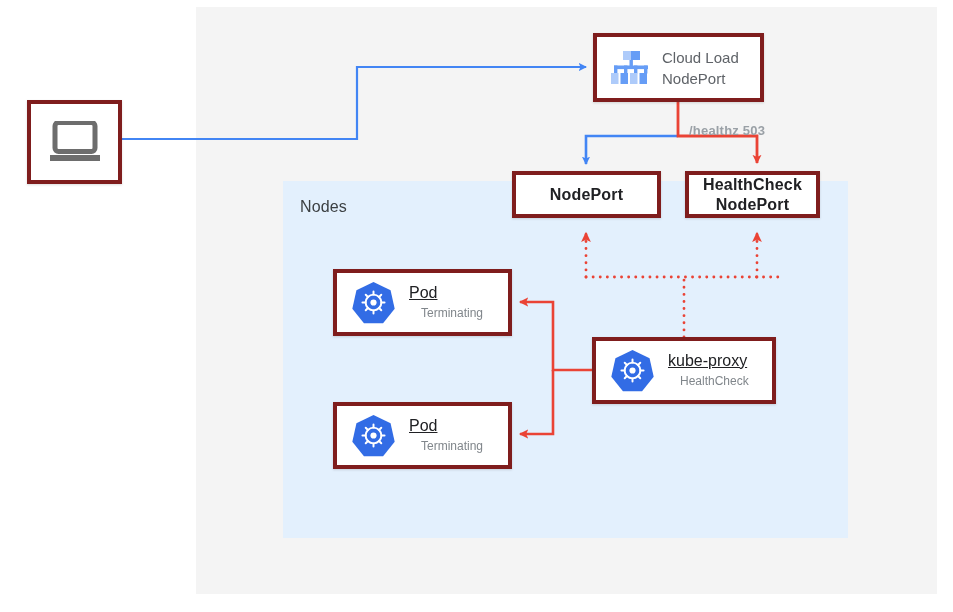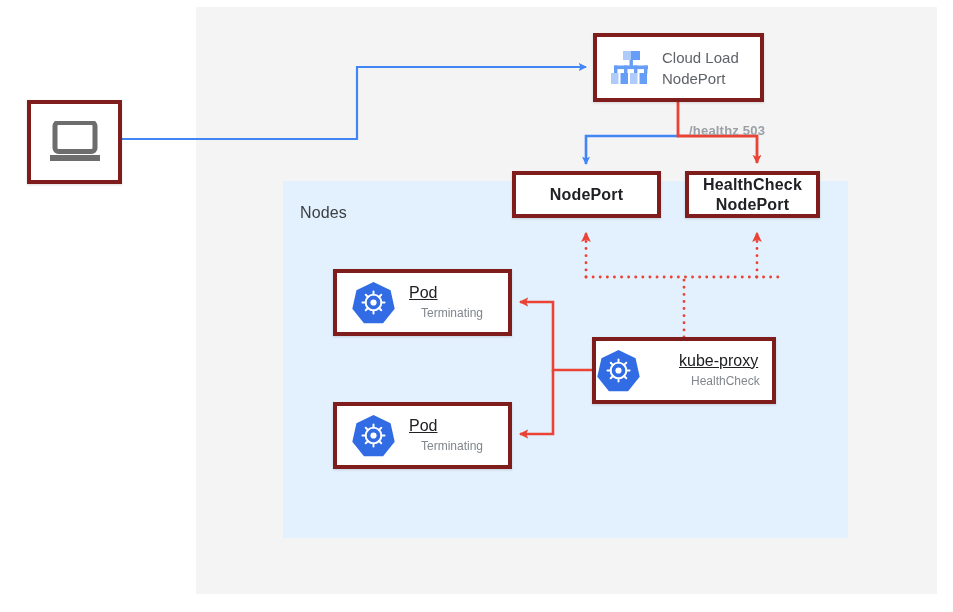--- a/index.html
+++ b/index.html
@@ -24,21 +24,21 @@
     left: 196px; top: 7px;
     width: 741px; height: 587px;
     background: #f4f4f4;
   }
   #nodes-panel {
     left: 283px; top: 181px;
     width: 565px; height: 357px;
     background: #e3f0fd;
   }
   #nodes-label {
-    left: 300px; top: 204px;
+    left: 300px; top: 198px;
     font-size: 16px;
     color: #3c4043;
     letter-spacing: .1px;
   }
 
   
   .card {
     background: #ffffff;
     border: 4px solid #7f1d1d;
     box-shadow: 0 1px 2px rgba(60,64,67,.18);
@@ -94,21 +94,21 @@
   .pod-card {
     left: 333px;
     width: 179px; height: 67px;
     padding-left: 14px;
   }
   #pod-card-1 { top: 269px; }
   #pod-card-2 { top: 402px; }
   #kubeproxy-card {
     left: 592px; top: 337px;
     width: 184px; height: 67px;
-    gap: 25px;
+    padding-left: 14px;
   }
   .k8s-icon { width: 45px; height: 45px; flex: none; }
   .node-text { margin-left: 13px; }
   .node-title {
     font-size: 16px;
     color: #202124;
     line-height: 21px;
     text-decoration: underline;
   }
   .node-sub {

